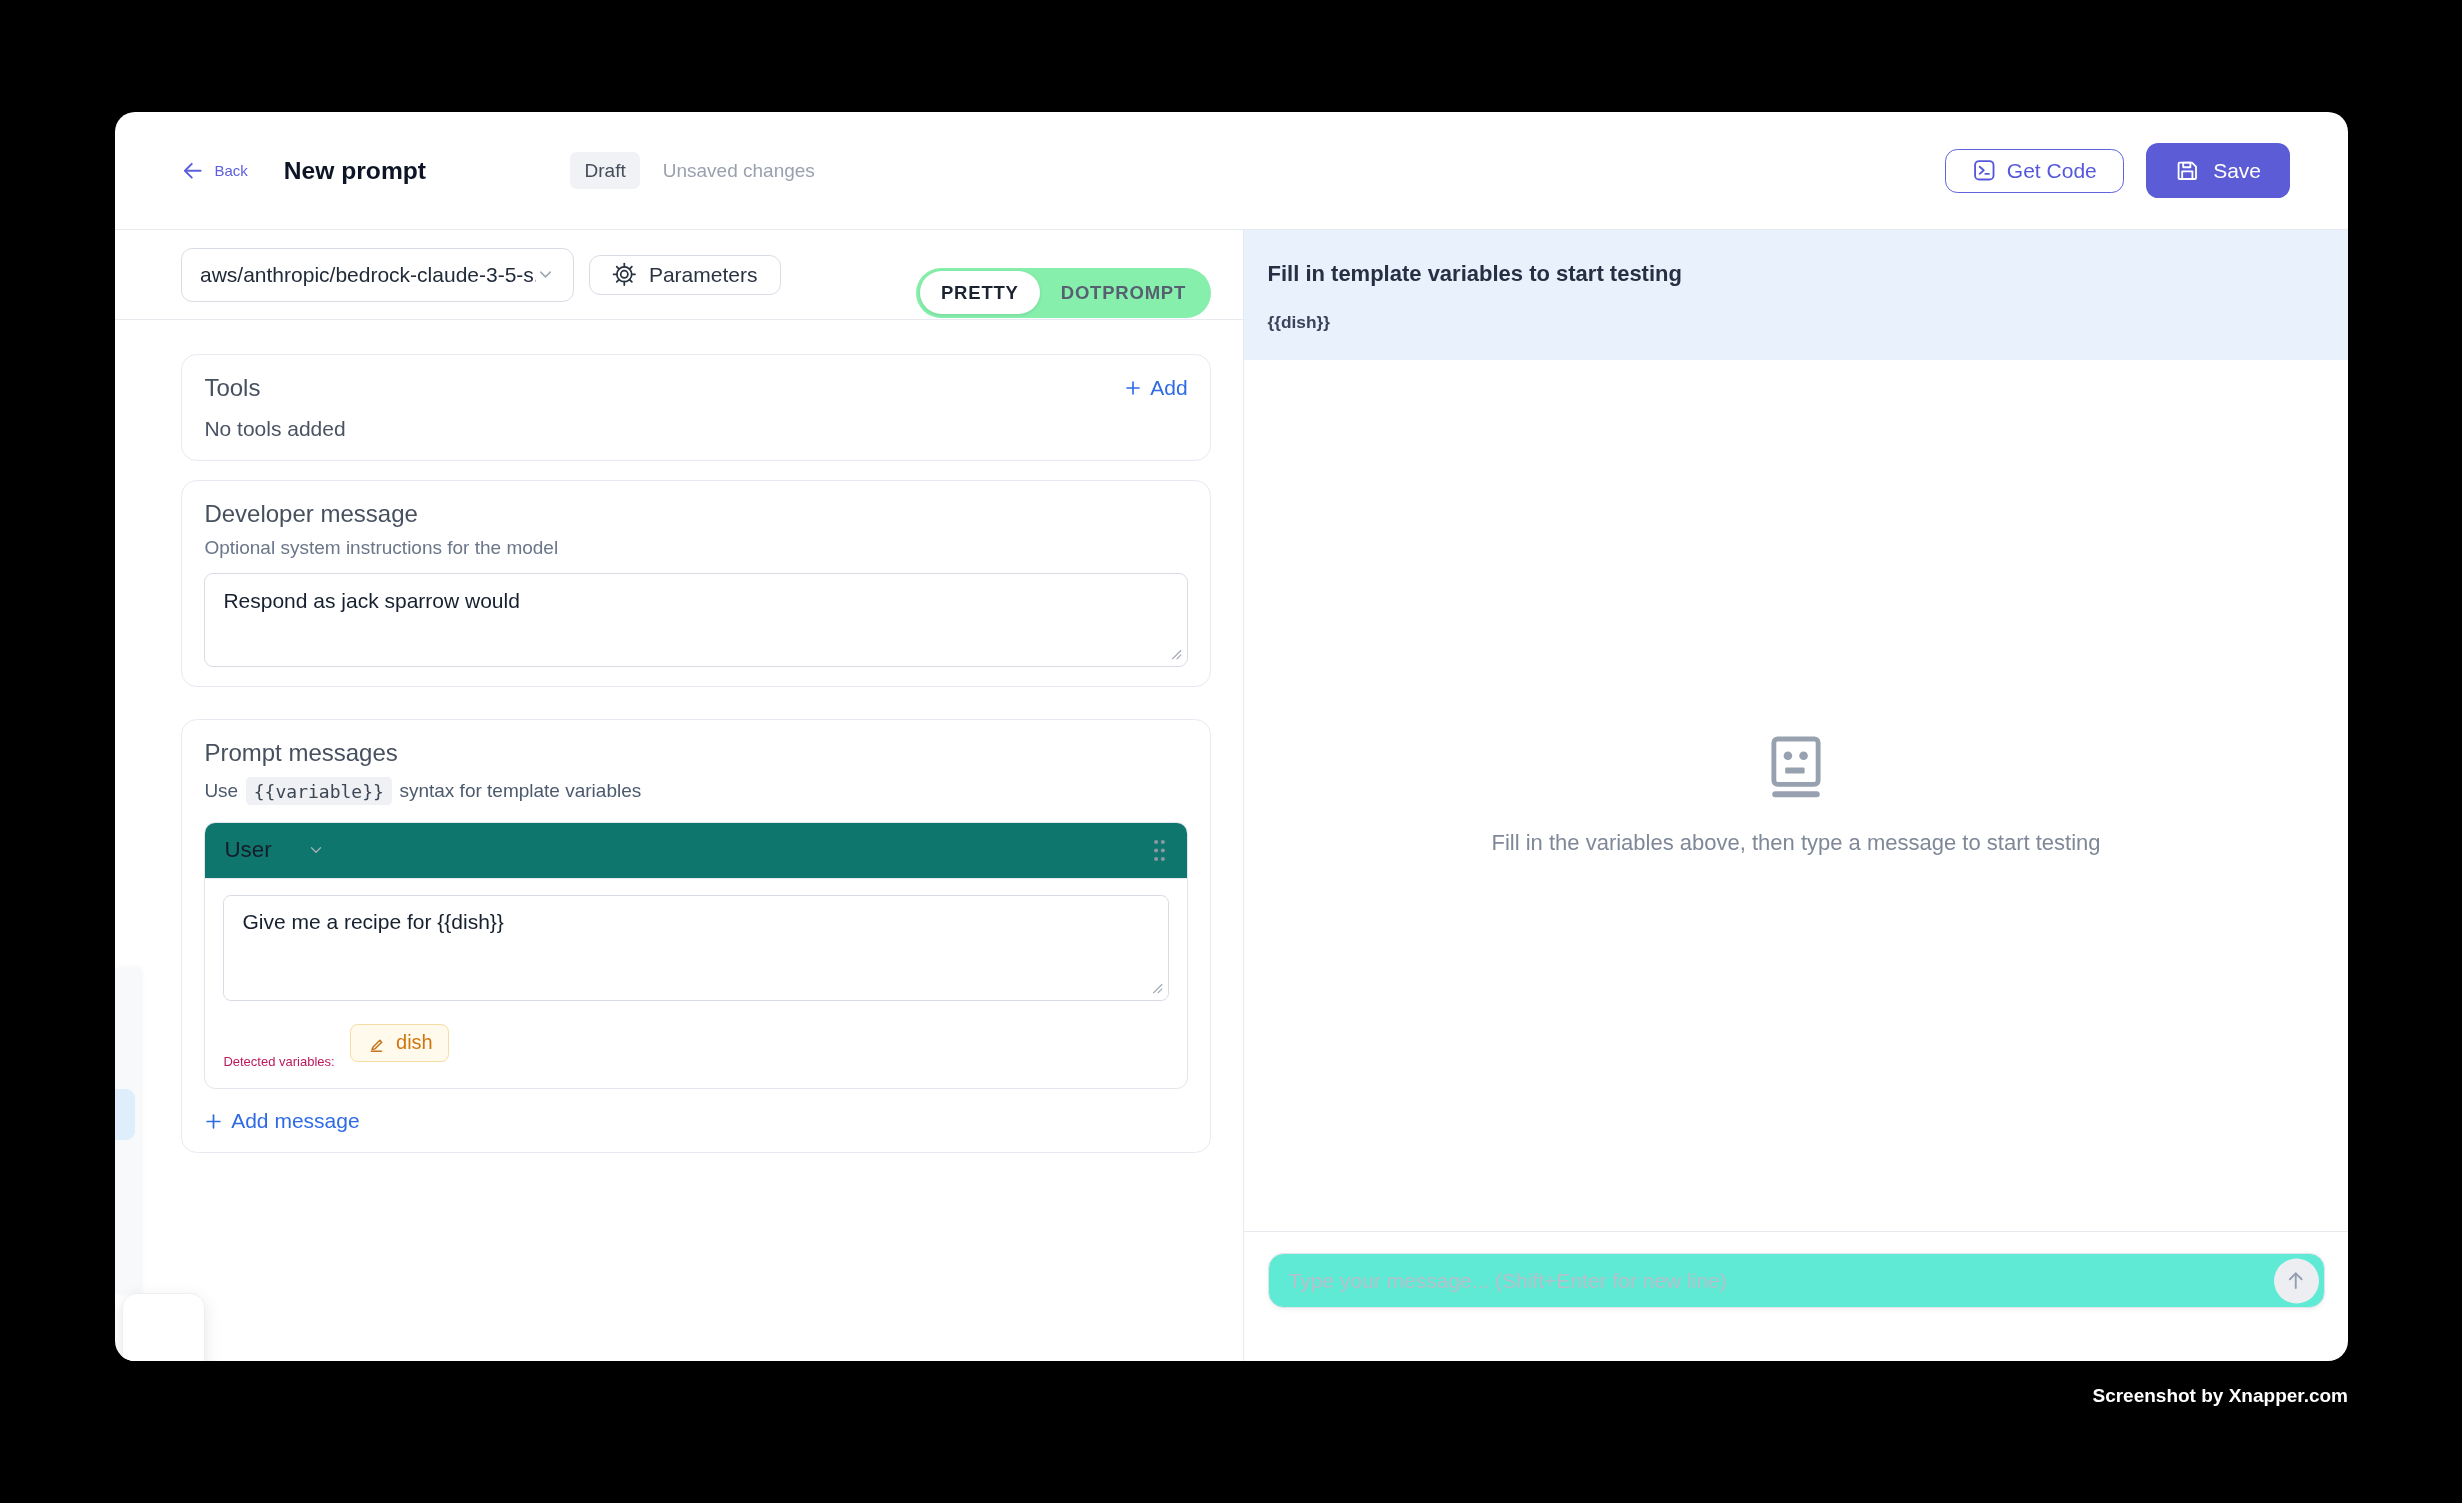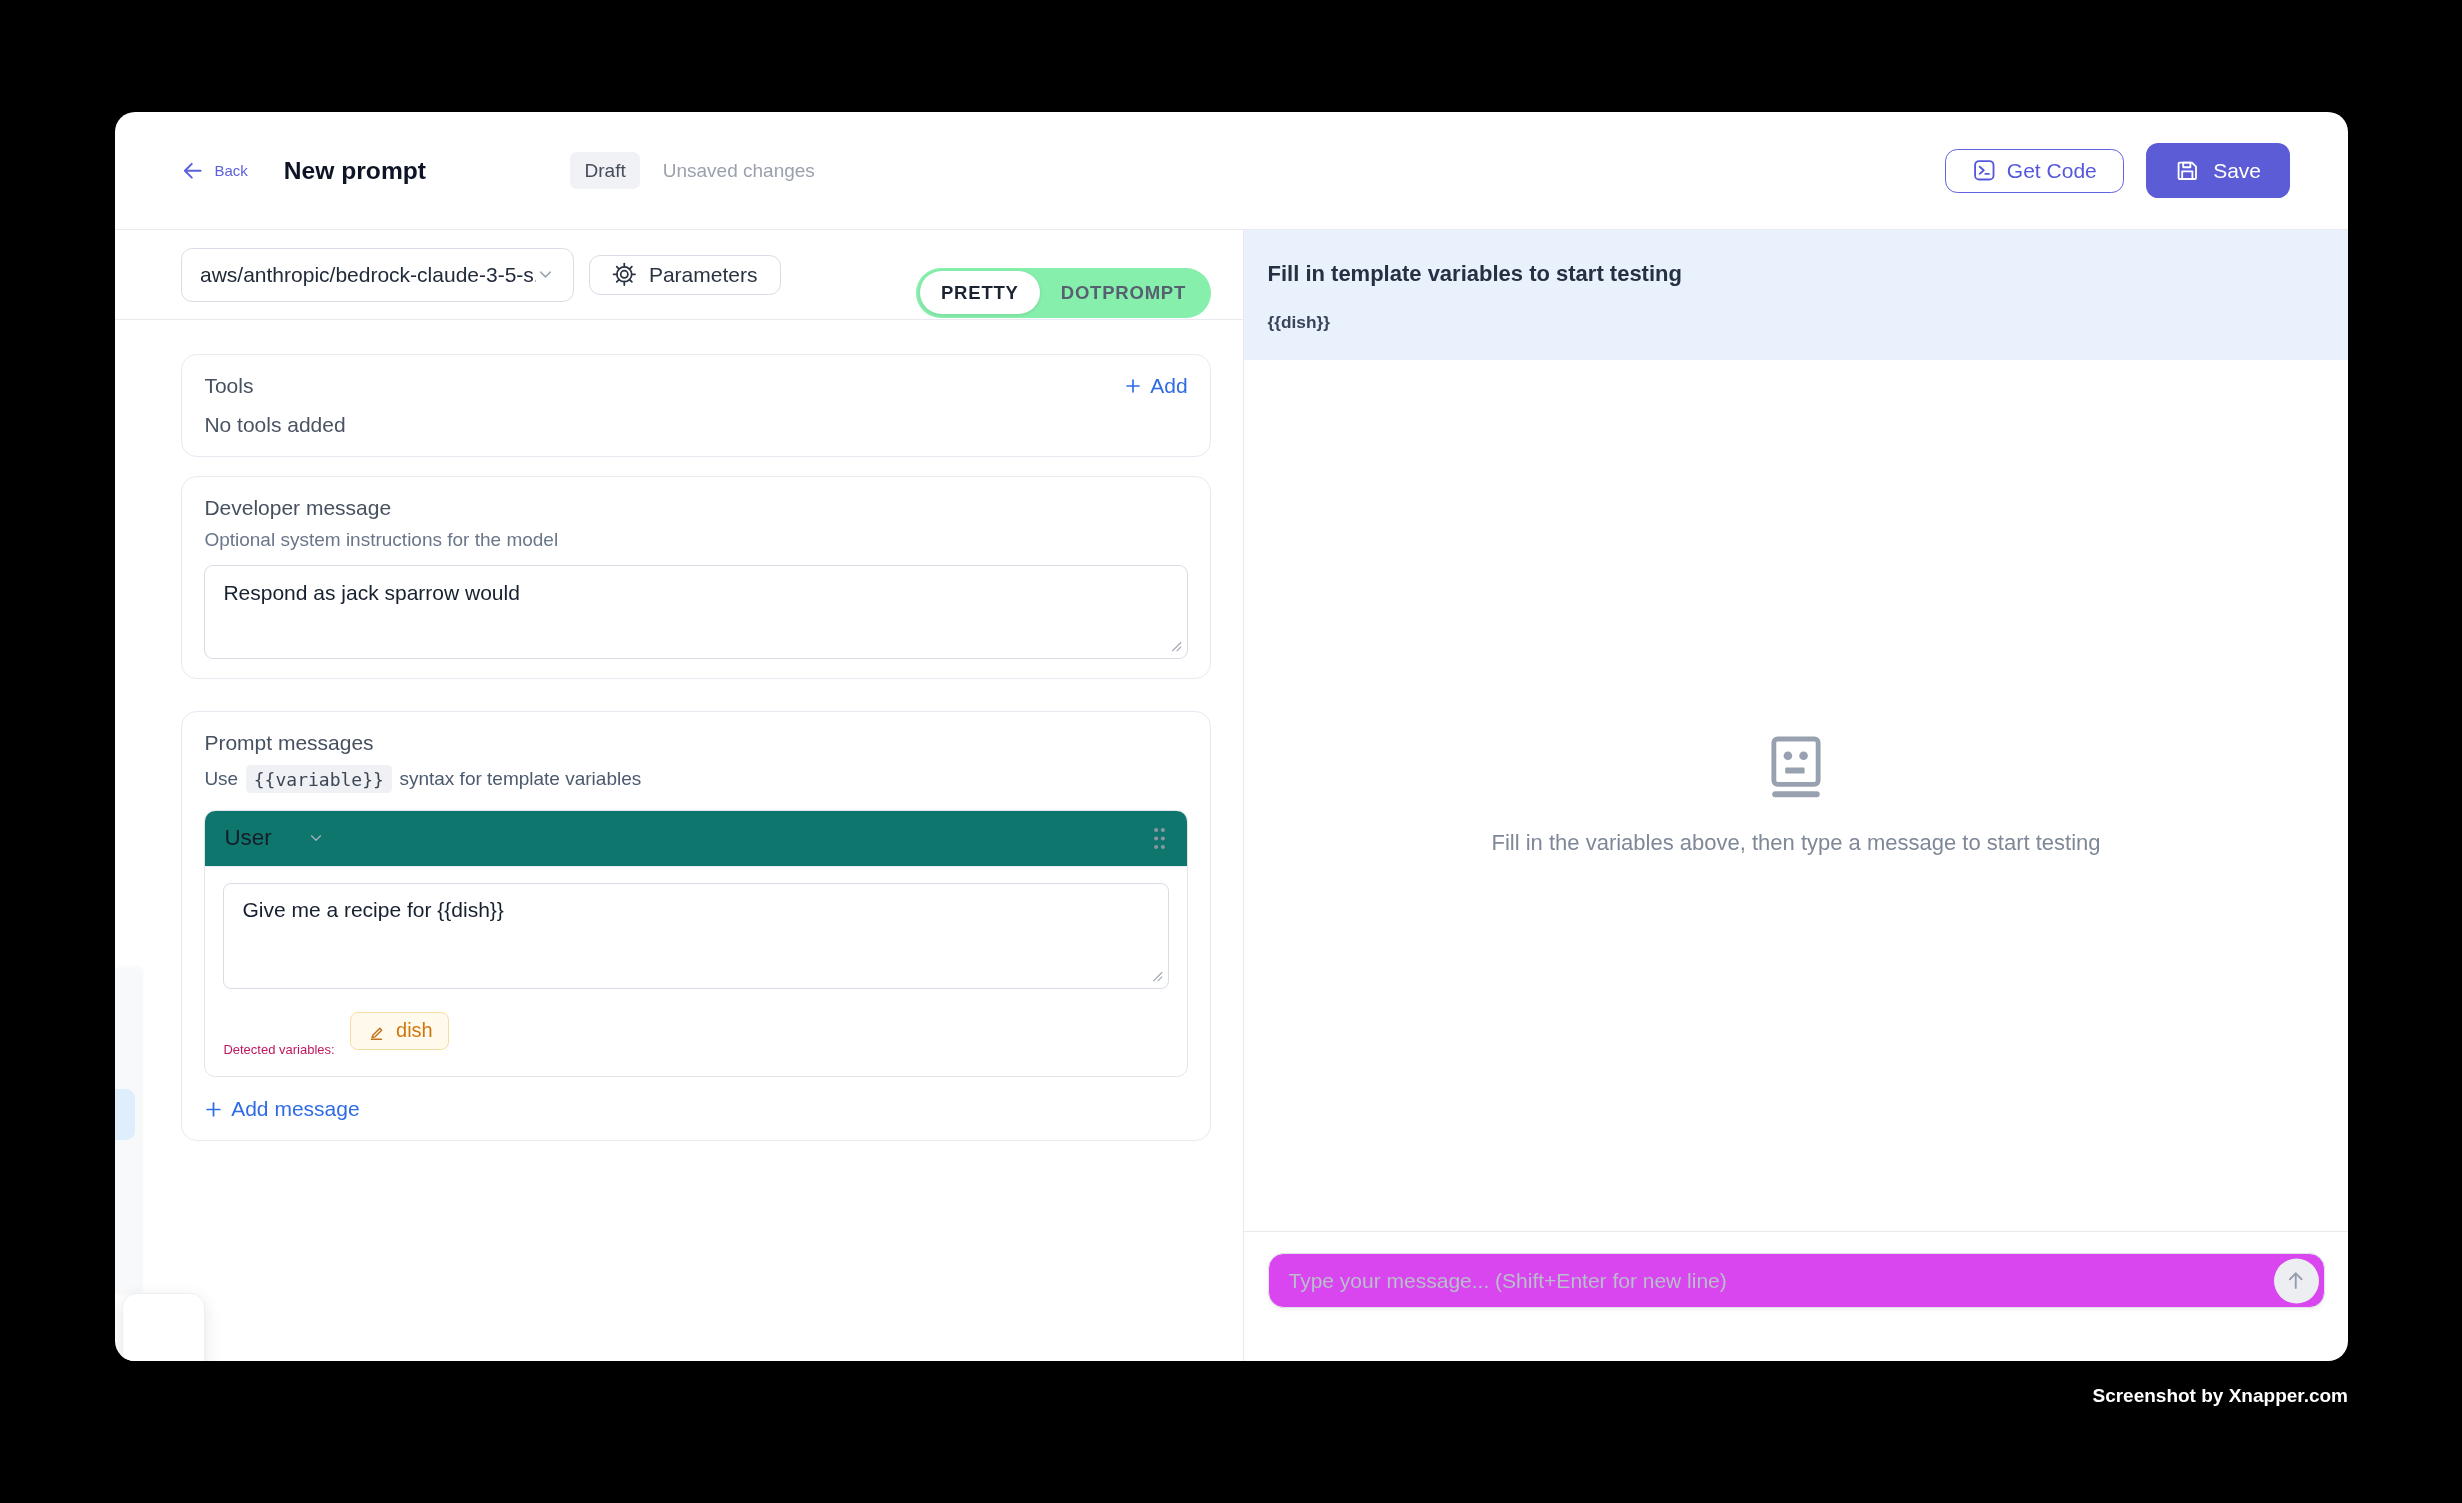--- a/index.html
+++ b/index.html
@@ -53,21 +53,21 @@
   .view-toggle {
     margin-left:auto; background:#86efac; border-radius:559px; height:50px;
     display:flex; align-items:center; padding:3.9px; cursor:pointer;margin-top:36px;
   }
   .toggle-opt { font-size:18.5px; font-weight:700; letter-spacing:0.8px; padding:0 21px; height:43px; display:flex; align-items:center; border-radius:559px; color:#566070; }
   .toggle-opt.active { background:#fff; color:#1b2332; box-shadow:0 1.1px 3.4px rgba(16,24,40,.12); }
   
   .content { flex:1; padding:34px 32px 0 66px; overflow:hidden; }
   .card { border:1.7px solid #e7eaf0; border-radius:15.7px; padding:19px 22.4px; background:#fff; }
   .card-row { display:flex; align-items:center; justify-content:space-between; }
-  .card-title { font-size:21px; color:#46505f; }
+  .card-title { font-size:24px; color:#46505f; }
   .link-blue { display:flex; align-items:center; gap:7.8px; color:#2e6be5; font-size:21px; cursor:pointer; }
   .empty-tools { margin-top:14.6px; font-size:21px; color:#4a5363; }
   .card-subtitle { margin-top:9px; font-size:19px; color:#6a7689; }
   .ta-wrap { position:relative; margin-top:14.6px; }
   .ta {
     width:100%; border:1.7px solid #d8dce4; border-radius:9px; resize:none;
     font-family:"Liberation Sans", sans-serif; font-size:21px; color:#16202f;
     padding:14.6px 18px; outline:none; display:block; background:#fff;
   }
   .resize-corner { position:absolute; right:5.6px; bottom:6.7px; pointer-events:none; }
@@ -100,21 +100,21 @@
   .var-input {
     margin-top:9px; width:100%; height:54px; border:1.1px solid #98a1ad; border-radius:4.5px;
     background:#fff; font-family:"Liberation Sans", sans-serif; font-size:22px; color:#131c2b;
     padding:0 20px; outline:none; display:block;
   }
   .empty-area { flex:1; display:flex; flex-direction:column; align-items:center; justify-content:center; gap:32px; border-bottom:1.1px solid #e8eaef; background:#fff; }
   .empty-text { font-size:22px; color:#7f8898; }
   .chat-row { flex:0 0 129px; padding:21px 23.5px; }
   .chat-input-wrap {
     position:relative; height:55px; border:1.1px solid #e1e4ea; border-radius:15.7px;
-    box-shadow:0 1.7px 5.6px rgba(16,24,40,.05); display:flex; align-items:center; background:#d946ef;
+    box-shadow:0 1.7px 5.6px rgba(16,24,40,.05); display:flex; align-items:center; background:#5eead4;
   }
   .chat-input {
     flex:1; border:none; outline:none; background:transparent; height:100%;
     font-family:"Liberation Sans", sans-serif; font-size:21px; color:#131c2b; padding:0 73px 0 20px;
   }
   .chat-input::placeholder { color:#b8bfca; }
   .var-input::placeholder { color:#b8bfca; }
   .send-btn {
     position:absolute; right:5px; top:50%; transform:translateY(-50%);
     width:45px; height:45px; border-radius:50%; background:#eceef2; border:none;

